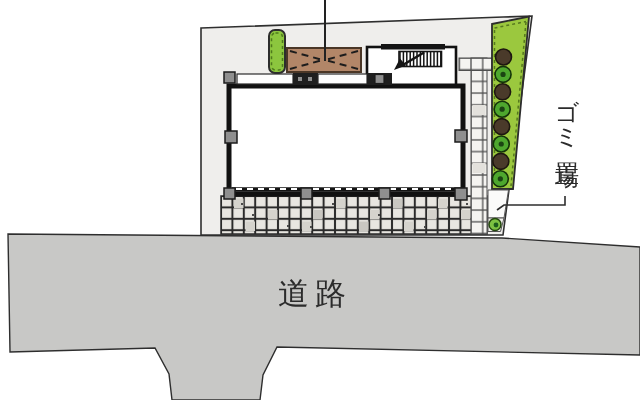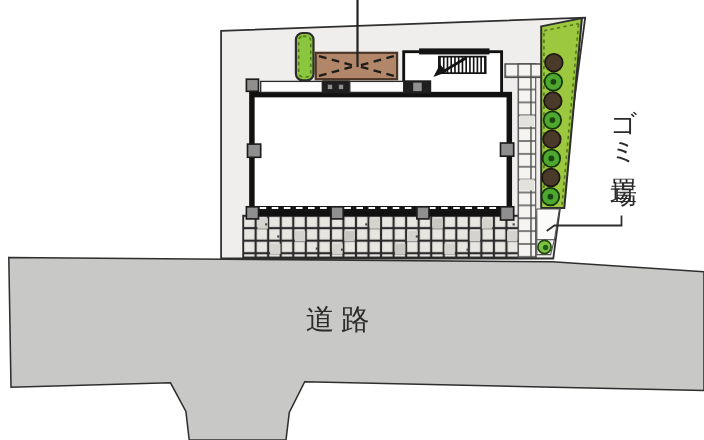--- a/index.html
+++ b/index.html
@@ -3,21 +3,21 @@
 <meta charset="utf-8">
 <style>
   html,body{margin:0;padding:0;background:#ffffff;}
   .stage{
     position:relative;width:640px;height:400px;background:#ffffff;overflow:hidden;
     font-family:"DejaVu Sans","Liberation Sans",sans-serif;
   }
   .stage svg{position:absolute;left:0;top:0;}
   .road-label{
     position:absolute;left:278px;top:273px;
-    font-size:26px;letter-spacing:6px;color:#2b2b2b;font-weight:400;
+    font-size:31px;letter-spacing:6px;color:#2b2b2b;font-weight:400;
     white-space:nowrap;
   }
   .garbage-label{
     position:absolute;left:551px;top:82px;
     writing-mode:vertical-rl;text-orientation:upright;
     font-size:24px;letter-spacing:3px;color:#2b2b2b;font-weight:400;
   }
 </style>
 </head>
 <body>

